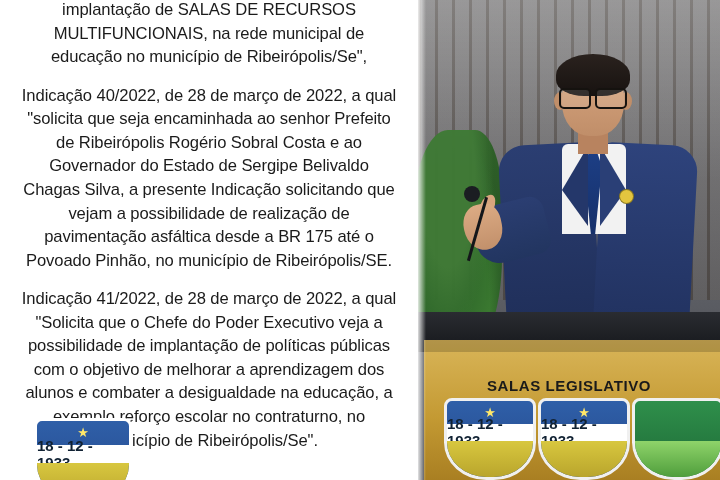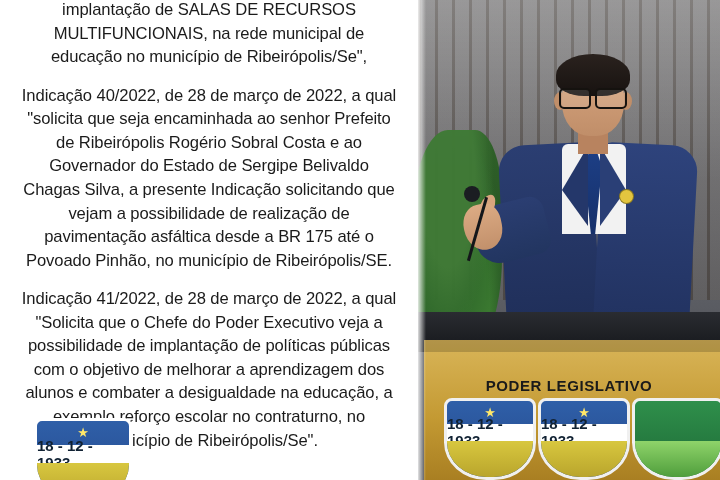--- a/index.html
+++ b/index.html
@@ -278,21 +278,21 @@
       <div class="arm-gesture"></div>
       <div class="thumb"></div>
       <div class="hand"></div>
     </div>
 
     <div class="mic-head"></div>
     <div class="mic-stem"></div>
 
     <div class="podium-top"></div>
     <div class="podium-body"></div>
-    <div class="podium-label">PODER LEGISLATIVO</div>
+    <div class="podium-label">SALAS LEGISLATIVO</div>
 
     <div class="crest crest-1">
       <div class="shield">
         <div class="star">★</div>
         <div class="band">18 - 12 - 1933</div>
         <div class="lower"></div>
       </div>
     </div>
 
     <div class="crest crest-2">

